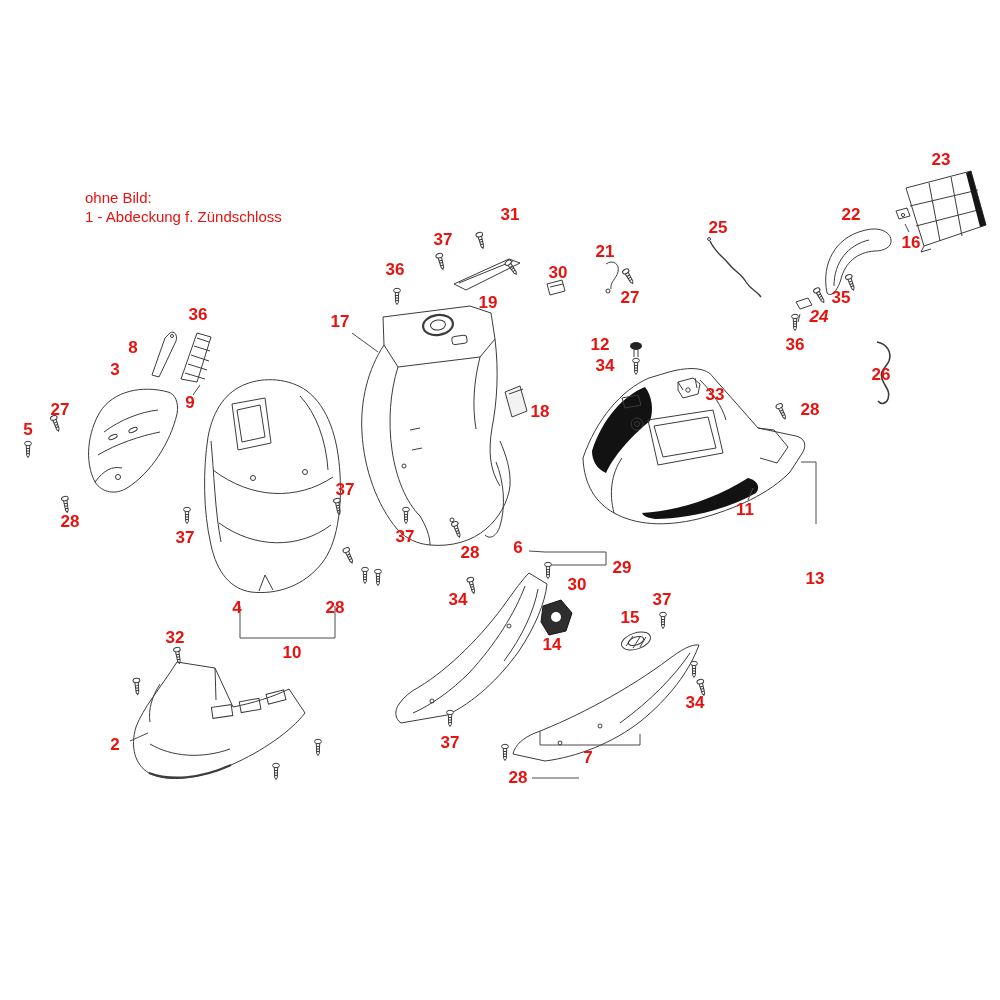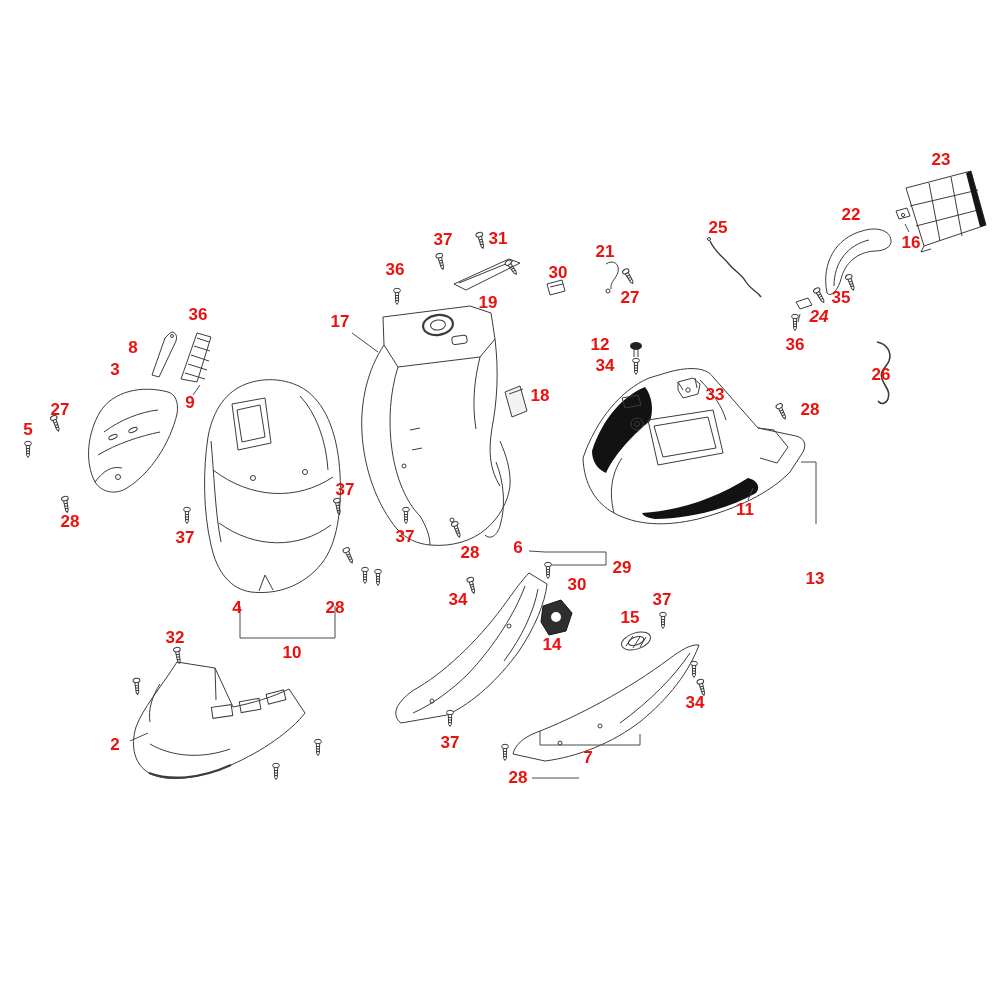--- a/index.html
+++ b/index.html
@@ -239,41 +239,45 @@
         <use href="#screwG" transform="translate(505,753) rotate(0)"></use>
         <use href="#screwG" transform="translate(178,656) rotate(-10)"></use>
         <use href="#screwG" transform="translate(137,687) rotate(-5)"></use>
         <use href="#screwG" transform="translate(276,772) rotate(0)"></use>
         <use href="#screwG" transform="translate(318,748) rotate(0)"></use>
         <use href="#screwG" transform="translate(365,576) rotate(0)"></use>
         <use href="#screwG" transform="translate(378,578) rotate(0)"></use>
       </g>
   </svg>
 
+  <div class="note">
+    <div>ohne Bild:</div>
+    <div>1 - Abdeckung f. Zündschloss</div>
+  </div>
 
   <div id="labels-layer" class="canvas">
       <div class="part-label" style="left: 941px; top: 160px;">23</div>
       <div class="part-label" style="left: 911px; top: 243px;">16</div>
       <div class="part-label" style="left: 851px; top: 215px; text-align: right;">22</div>
       <div class="part-label" style="left: 841px; top: 298px;">35</div>
       <div class="part-label" style="left: 819px; top: 317px; font-style: italic;">24</div>
       <div class="part-label" style="left: 795px; top: 345px;">36</div>
       <div class="part-label" style="left: 881px; top: 336px; margin-top: 39px;">26</div>
       <div class="part-label" style="left: 718px; top: 228px;">25</div>
-      <div class="part-label" style="left: 498px; top: 215px; margin-top: 24px;">31</div>
+      <div class="part-label" style="left: 510px; top: 215px;">31</div>
       <div class="part-label" style="left: 443px; top: 240px;">37</div>
       <div class="part-label" style="left: 488px; top: 303px;">19</div>
       <div class="part-label" style="left: 558px; top: 273px;">30</div>
       <div class="part-label" style="left: 605px; top: 252px;">21</div>
       <div class="part-label" style="left: 630px; top: 298px;">27</div>
       <div class="part-label" style="left: 395px; top: 270px;">36</div>
       <div class="part-label" style="left: 340px; top: 322px;">17</div>
       <div class="part-label" style="left: 600px; top: 345px;">12</div>
       <div class="part-label" style="left: 605px; top: 366px;">34</div>
-      <div class="part-label" style="left: 540px; top: 396px; text-align: center;">18</div>
+      <div class="part-label" style="left: 540px; top: 412px; text-align: center;">18</div>
       <div class="part-label" style="left: 715px; top: 395px;">33</div>
       <div class="part-label" style="left: 810px; top: 410px;">28</div>
       <div class="part-label" style="left: 198px; top: 315px;">36</div>
       <div class="part-label" style="left: 133px; top: 348px;">8</div>
       <div class="part-label" style="left: 115px; top: 370px;">3</div>
       <div class="part-label" style="left: 190px; top: 403px;">9</div>
       <div class="part-label" style="left: 60px; top: 410px;">27</div>
       <div class="part-label" style="left: 28px; top: 430px;">5</div>
       <div class="part-label" style="left: 70px; top: 522px;">28</div>
       <div class="part-label" style="left: 185px; top: 538px;">37</div>

